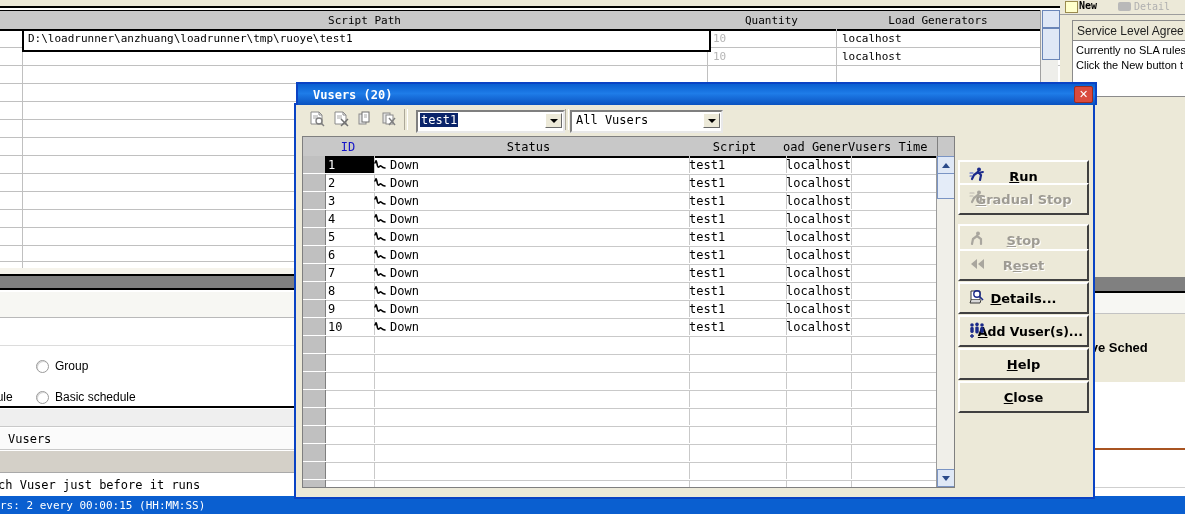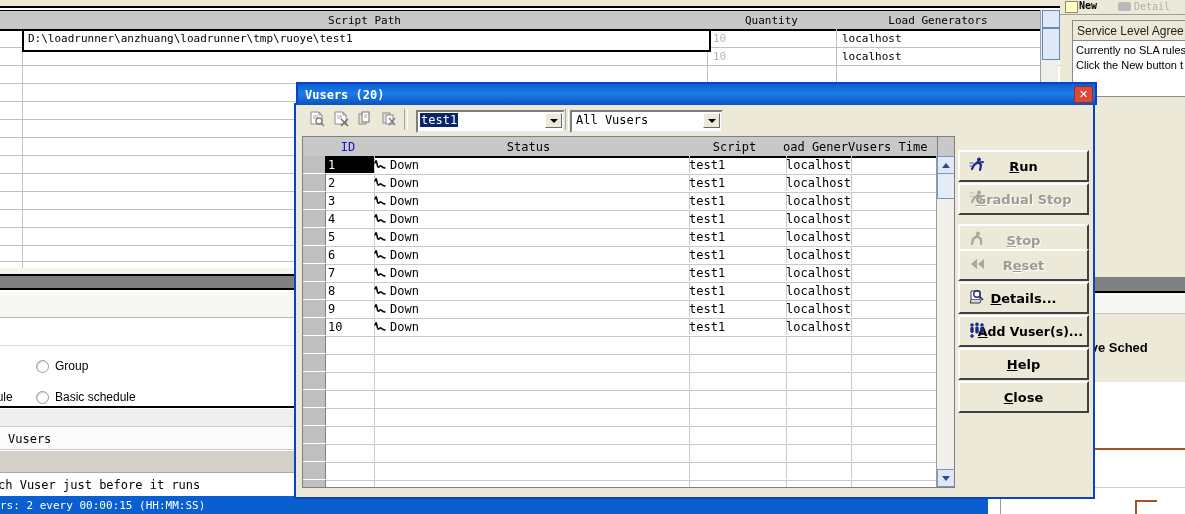--- a/index.html
+++ b/index.html
@@ -44,21 +44,21 @@
   #bg-radio-area{left:0;top:347px;width:1060px;height:61px;background:#ffffff;border-bottom:2px solid #000;}
   .radio-row{position:absolute;display:flex;align-items:center;
     font-family:"Liberation Sans",sans-serif;font-size:12px;color:#000;}
   .radio-dot{width:11px;height:11px;border-radius:50%;border:1px solid #9a9a9a;background:#fff;
     box-shadow:inset 1px 1px 0 #d6d6d6;margin-right:6px;}
 
   #bg-band1{left:0;top:409px;width:1060px;height:18px;background:#efefef;border-bottom:1px solid #c9c9c9;}
   #bg-vusers-row{left:0;top:428px;width:1060px;height:22px;background:#fbfbfb;border-bottom:1px solid #c9c9c9;}
   #bg-band2{left:0;top:451px;width:1060px;height:22px;background:#d4d0c8;border-bottom:1px solid #a9a9a9;}
   #bg-vuser-txt-row{left:0;top:474px;width:1060px;height:22px;background:#ffffff;}
-  #bg-statusbar{left:0;top:496px;width:988px;height:18px;background:#0a5fd0;}
+  #bg-statusbar{left:0;top:496px;width:1185px;height:18px;background:#0a5fd0;}
   #bg-statusbar .txt{position:absolute;left:0;top:3px;color:#fff;
     font-family:"DejaVu Sans Mono",monospace;font-size:11px;white-space:nowrap;}
 
   
   #rt-panel{left:1060px;top:0;width:125px;height:496px;background:#ece9d8;}
   #rt-toolbar{position:absolute;left:0;top:0;width:125px;height:14px;background:#ece9d8;}
   #rt-new-ico{position:absolute;left:5px;top:1px;width:11px;height:10px;background:#ffffcc;border:1px solid #9a8b4f;}
   #rt-new-lbl{position:absolute;left:19px;top:0px;font-family:"DejaVu Sans Mono",monospace;font-size:10px;color:#000;font-weight:bold;}
   #rt-det-ico{position:absolute;left:58px;top:2px;width:13px;height:9px;background:#b9b9b9;border-radius:2px;}
   #rt-det-lbl{position:absolute;left:74px;top:1px;font-family:"DejaVu Sans Mono",monospace;font-size:10px;color:#b0b0b0;}
@@ -86,21 +86,21 @@
   #bot-brown{position:absolute;left:525px;top:4px;width:22px;height:2px;background:#a85421;}
   #bot-brown2{position:absolute;left:525px;top:4px;width:2px;height:14px;background:#a85421;}
 
   
   #dlg{left:294px;top:103px;width:801px;height:396px;background:#ece9d8;
     border:2px solid #0a43c4;border-top:none;}
   #dlg-title{position:absolute;left:0;top:-21px;width:797px;height:21px;
     background:linear-gradient(to bottom,#0a5fd0 0%,#1e7ce8 45%,#0a52c0 100%);
     border:2px solid #0a43c4;border-bottom:none;
     display:flex;align-items:center;}
-  #dlg-title .t{color:#fff;font-family:"DejaVu Sans Mono",monospace;font-size:12px;font-weight:bold;padding-left:7px;letter-spacing:0px;}
+  #dlg-title .t{color:#fff;font-family:"DejaVu Sans Mono",monospace;font-size:12px;font-weight:bold;padding-left:7px;letter-spacing:0px;margin-left:8px;}
   #dlg-close{position:absolute;right:2px;top:2px;width:17px;height:15px;
     background:#d94a3d;border:1px solid #9c2b20;border-radius:2px;
     display:flex;align-items:center;justify-content:center;color:#fff;font-size:11px;
     font-family:"DejaVu Sans",sans-serif;line-height:1;font-weight:bold;}
 
   
   #dlg-tb{position:absolute;left:3px;top:3px;width:791px;height:27px;background:#ece9d8;}
   .tb-ico{position:absolute;top:4px;width:18px;height:18px;}
   .tb-sep{position:absolute;top:3px;width:2px;height:21px;border-left:1px solid #aca899;border-right:1px solid #fff;}
 
@@ -569,21 +569,21 @@
         </div>
       <div class="thumb"></div>
       <div class="arr" style="bottom:0;">
           <span class="sb-dn"></span>
         </div>
     </div>
   </div>
 
   <div id="btnstack">
 
-    <div class="wbtn" style="top:14px;">
+    <div class="wbtn" style="top:24px;">
       <span class="bi">
         <svg width="18" height="18" viewBox="0 0 18 18">
           <circle cx="11" cy="3.5" r="2" fill="#1b2a8a"></circle>
           <path d="M10 6 L6 9 L4 13" stroke="#1b2a8a" stroke-width="2.2" fill="none" stroke-linecap="round"></path>
           <path d="M10 6 L13 9 L12 14" stroke="#1b2a8a" stroke-width="2.2" fill="none" stroke-linecap="round"></path>
           <path d="M10 7 L15 6" stroke="#1b2a8a" stroke-width="1.8" stroke-linecap="round"></path>
           <path d="M2 7 L5 7 M2 10 L4 10" stroke="#3a52c8" stroke-width="1.2" stroke-linecap="round"></path>
         </svg>
       </span>
       <span><u>R</u>un</span>

